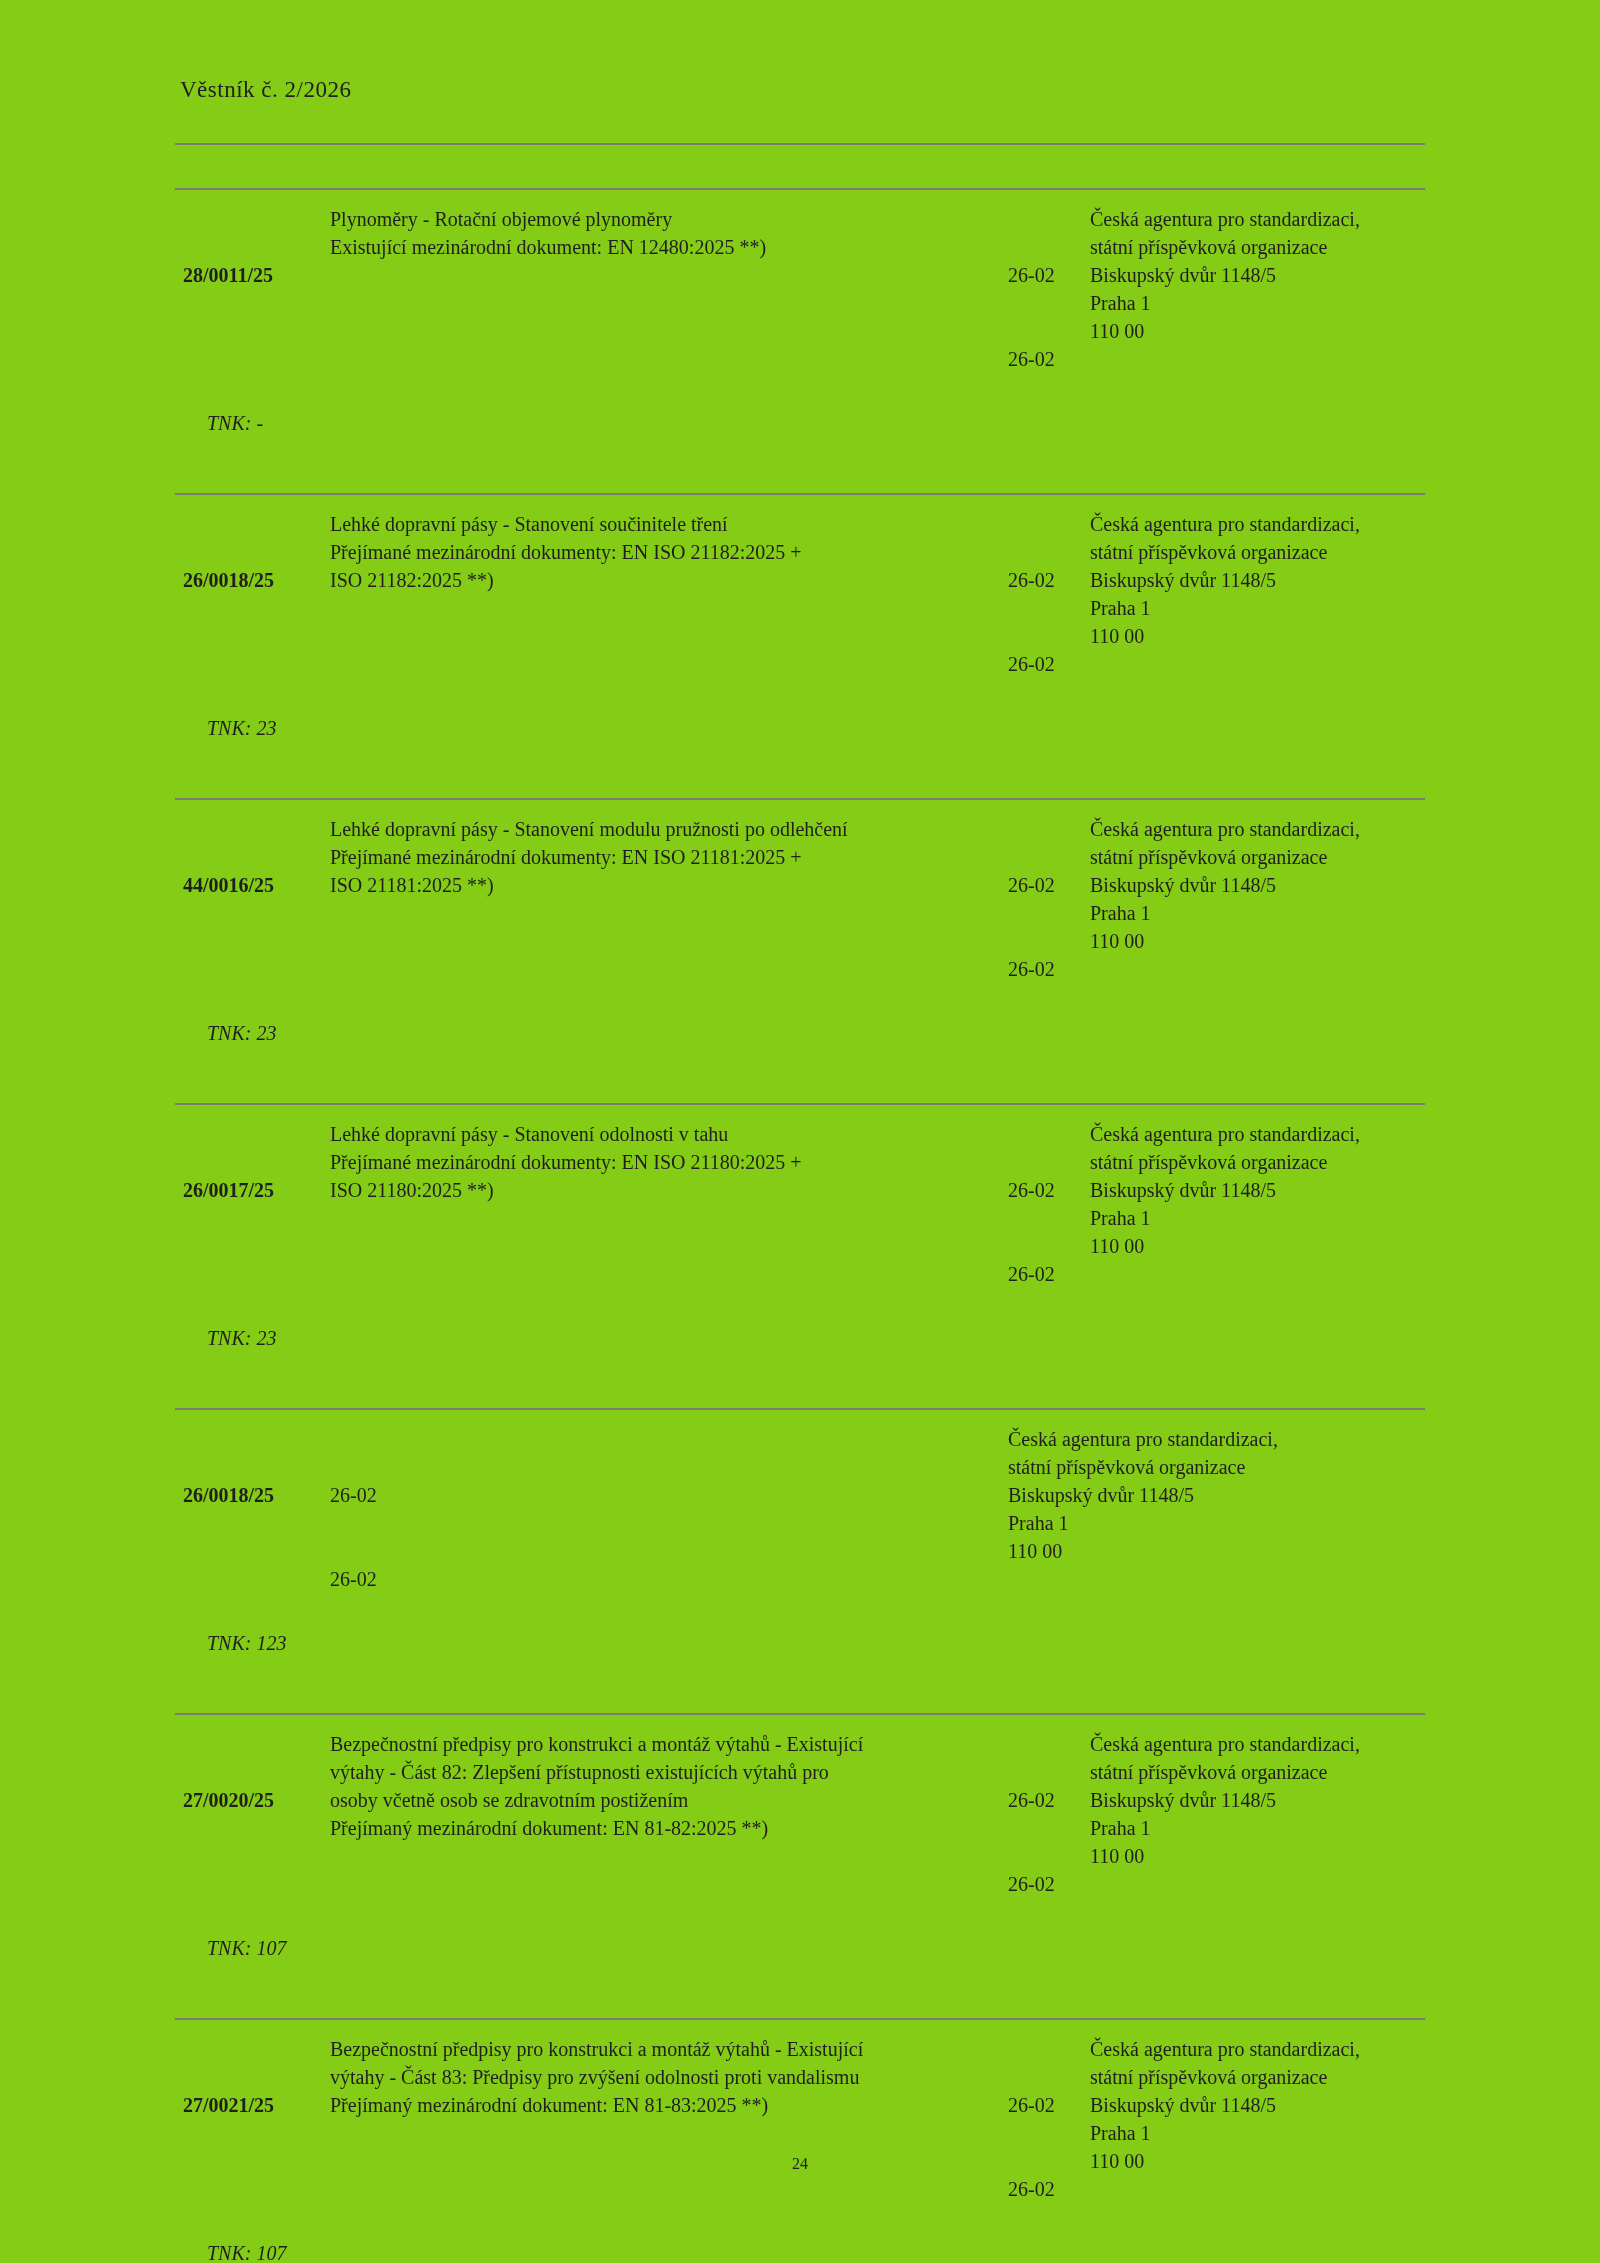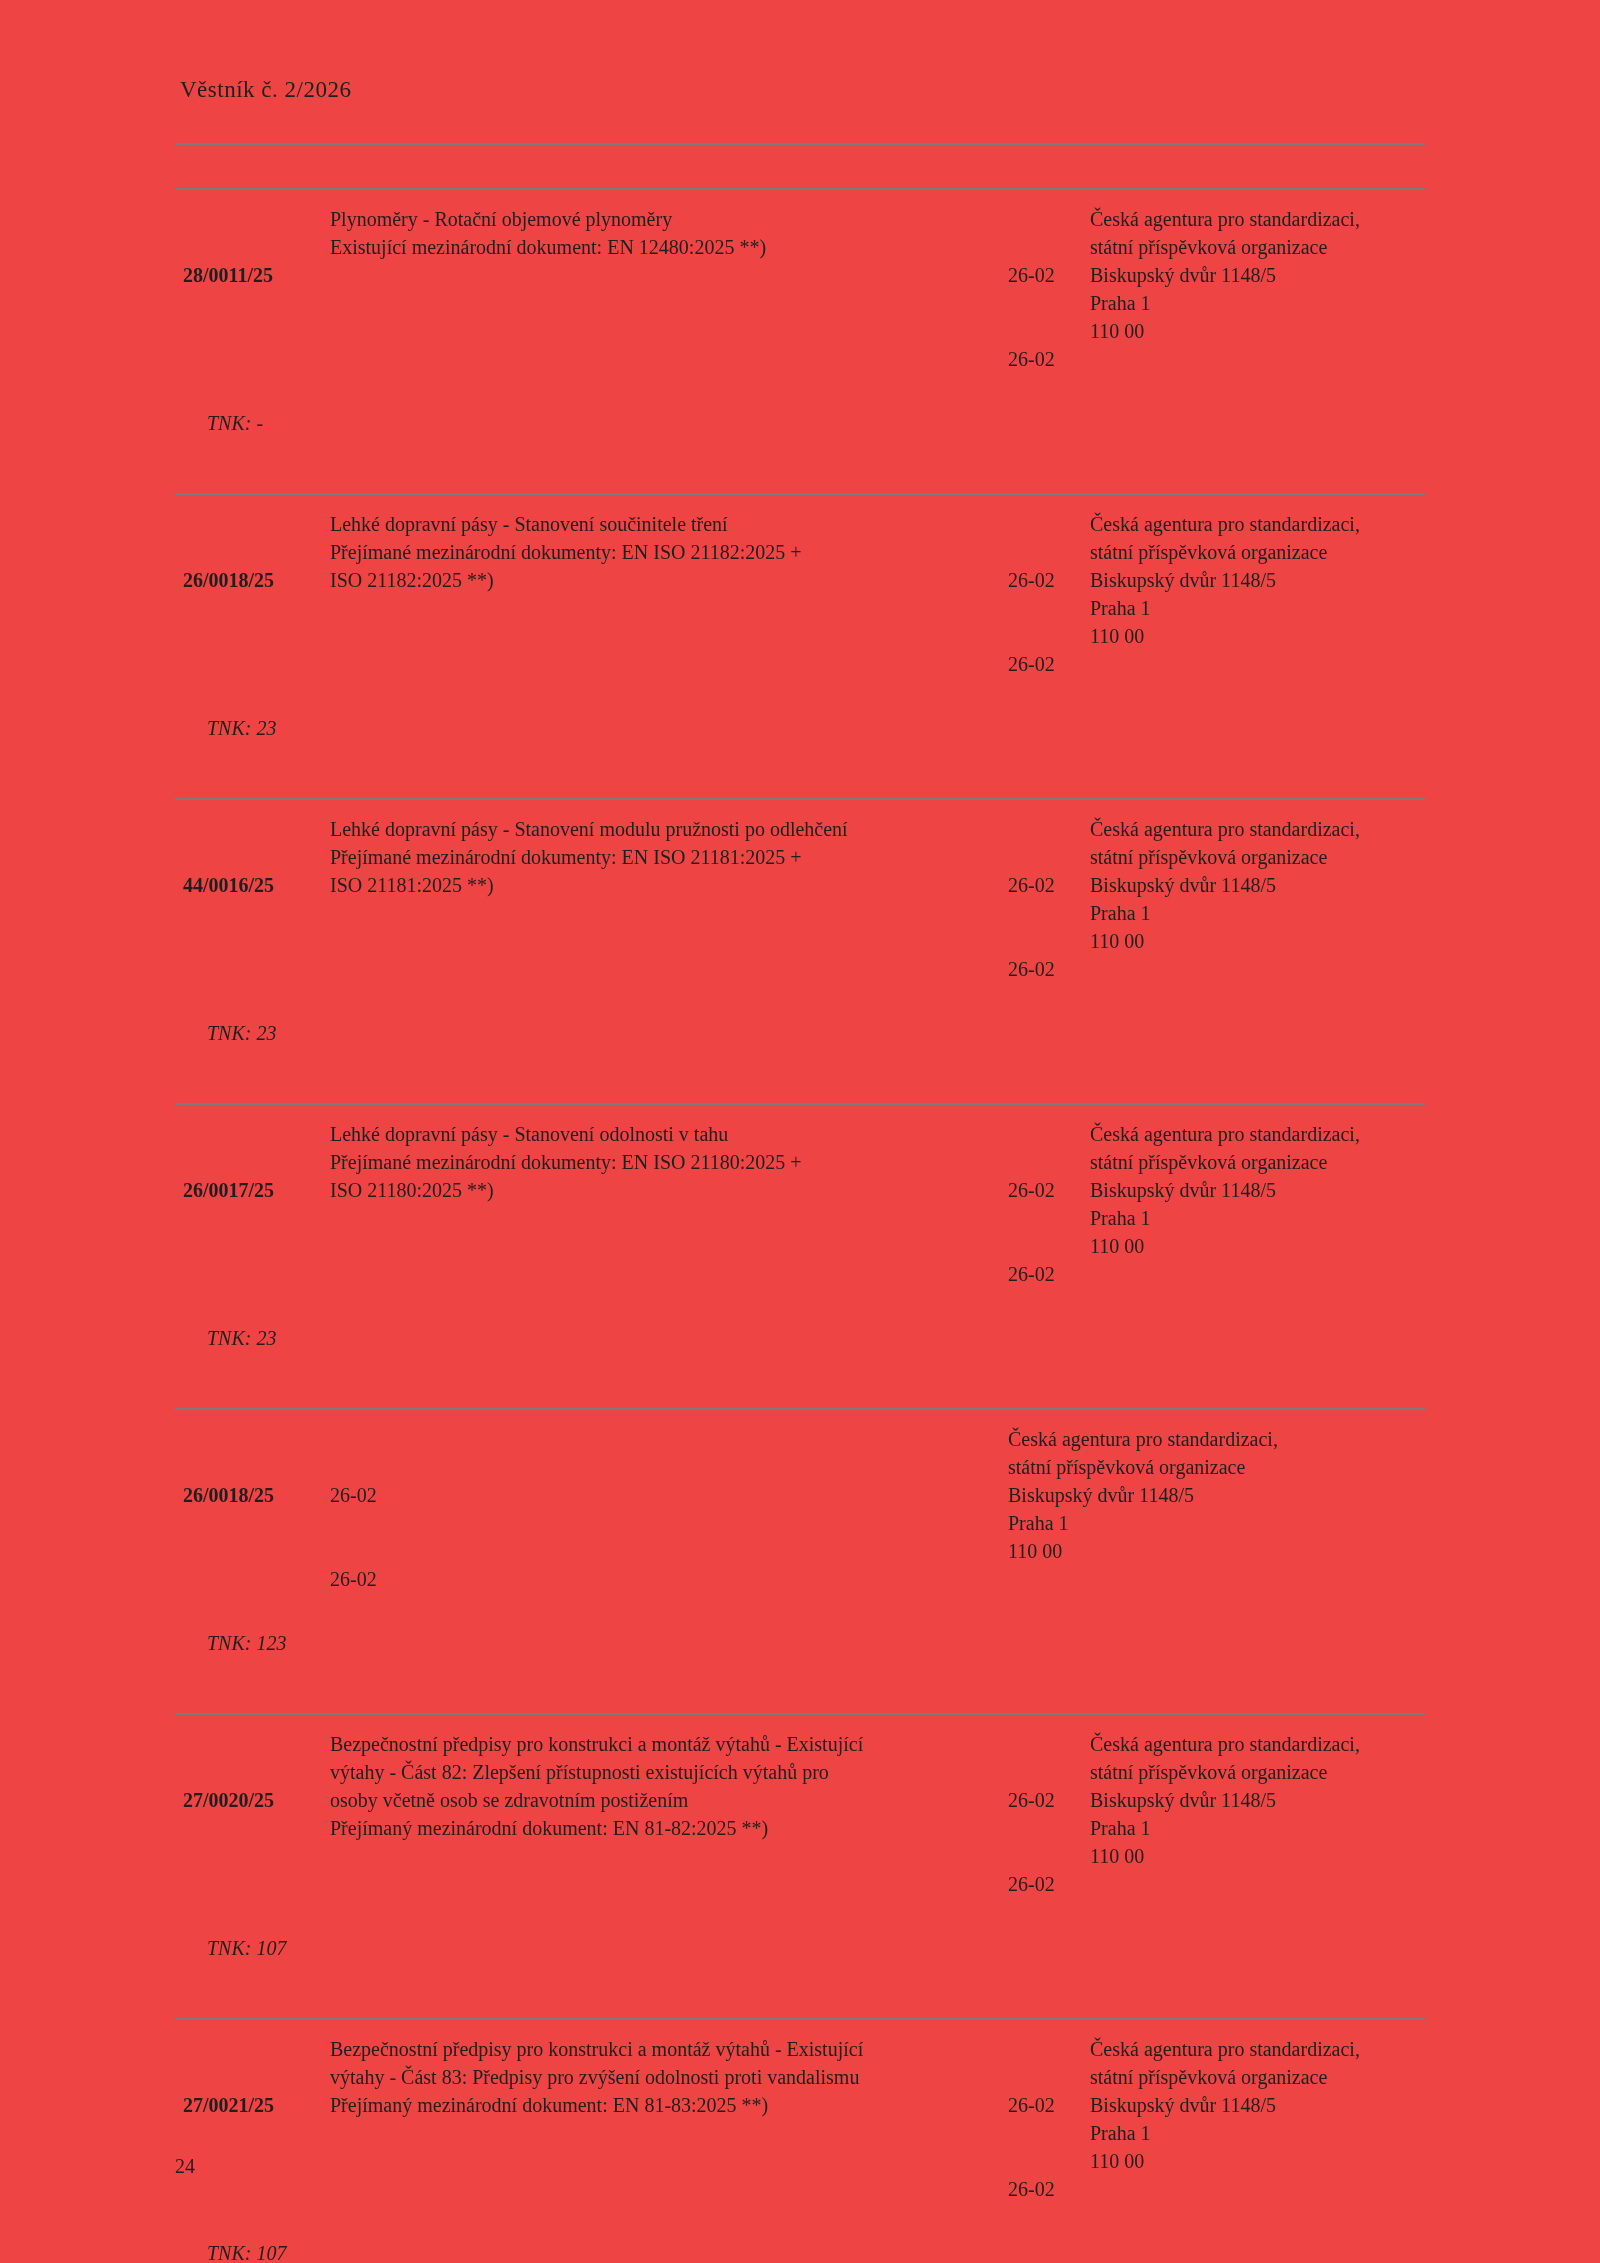--- a/index.html
+++ b/index.html
@@ -1,21 +1,21 @@
 <!DOCTYPE html>
 <html><head>
 <meta charset="utf-8">
 <style>
   html, body { margin: 0; padding: 0; background: #e8e8e8; }
   .page {
     position: relative;
     width: 1600px;
     height: 2263px;
     margin: 0 auto;
-    background: #ef4444;
+    background: #84cc16;
     font-family: "Liberation Serif", "DejaVu Serif", serif;
     color: #1f1f1f;
     overflow: hidden;
   }
   .content {
     position: absolute;
     left: 175px;
     top: 0;
     width: 1250px;
   }
@@ -48,21 +48,22 @@
   .row:last-child { border-bottom: none; }
   .cell { white-space: pre; }
   .cell-id { padding-left: 8px; }
   .row-id { font-weight: bold; }
   .row-tnk { margin-top: 64px; padding-left: 24px; font-style: italic; }
   .page-number {
     position: absolute;
     top: 2155px;
     left: 175px;
     width: 1250px;
-    font-size: 20px;
+    text-align: center;
+    font-size: 16px;
   }
 </style>
 </head>
 <body>
 
 <div class="page">
   <div class="content">
     <div class="header-title">Věstník č. 2/2026</div>
     <div class="rule header-rule"></div>
 

